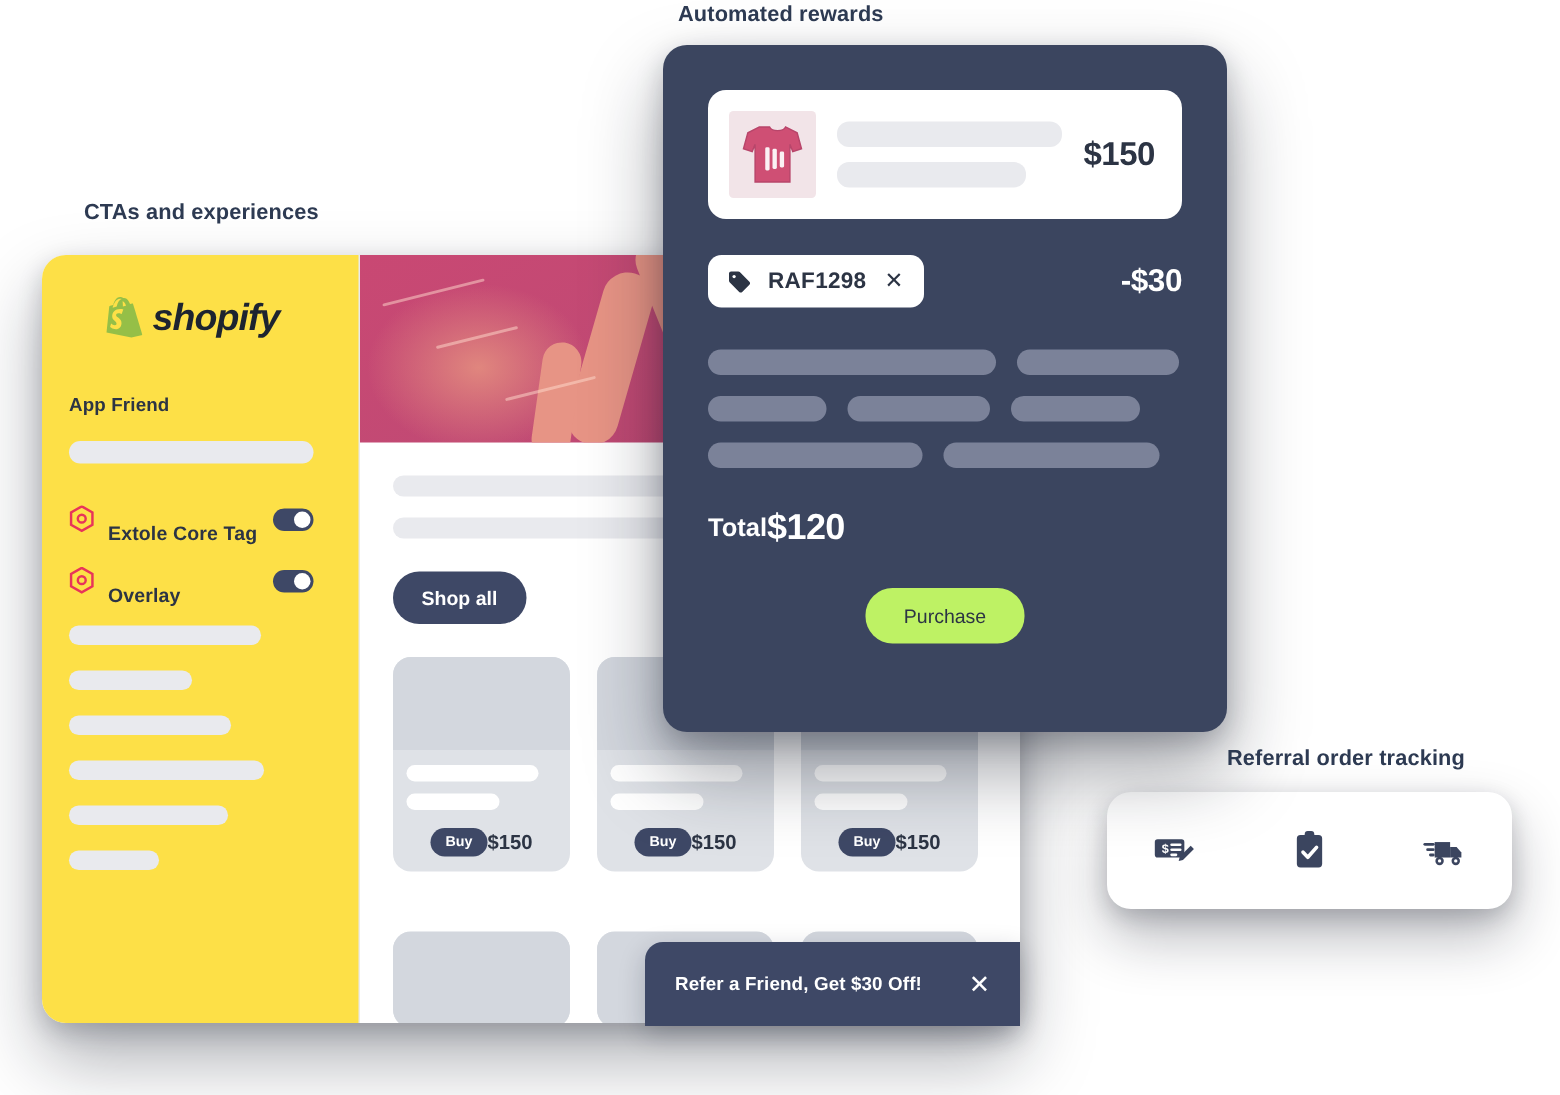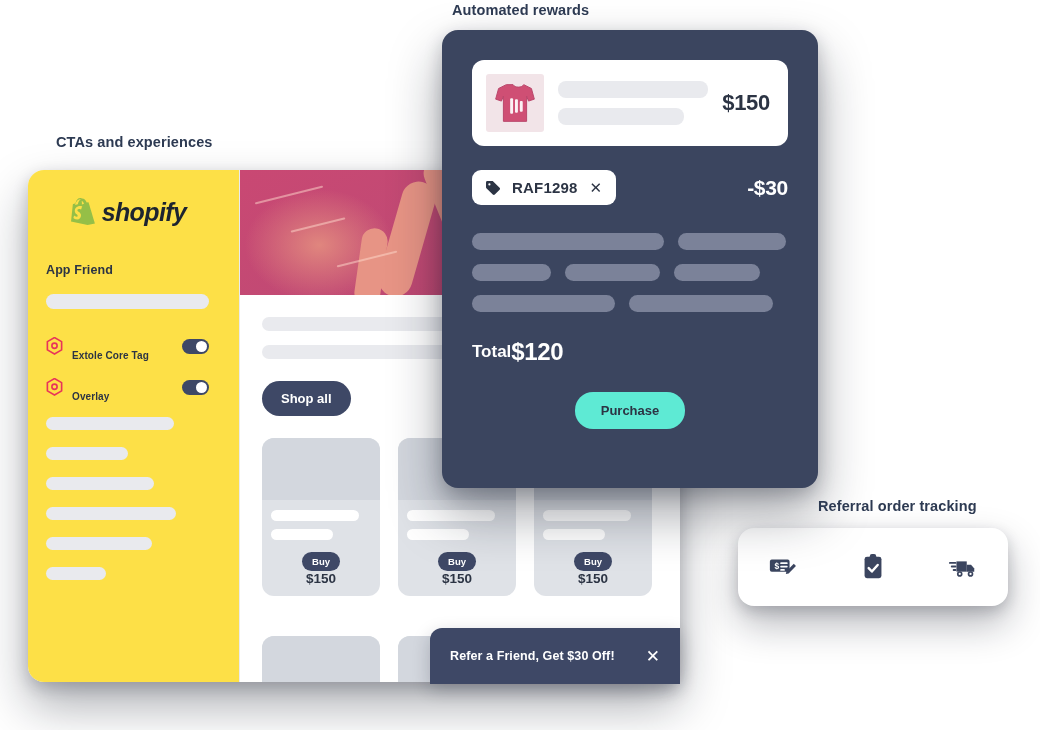--- a/index.html
+++ b/index.html
@@ -60,21 +60,21 @@
     margin-bottom: 17px; letter-spacing: .1px;
   }
   .sk { background: #e9eaee; border-radius: 7px; height: 13px; }
   .sk-search { height: 15px; border-radius: 8px; margin-bottom: 26px; width: 100%; }
 
   .embed-row {
     display: flex; align-items: center; gap: 9px;
     margin-bottom: 19px; height: 22px;
   }
   .embed-label {
-    font-size: 10px; font-weight: 600; color: #2c3444;
+    font-size: 13px; font-weight: 600; color: #2c3444;
     flex: 1; letter-spacing: .1px; margin-top: 18px;
   }
   .extole-ico { width: 17px; height: 18px; flex: 0 0 17px; display: block; }
   .toggle {
     width: 27px; height: 15px; border-radius: 8px;
     background: #3e4866; position: relative; flex: 0 0 27px;
   }
   .toggle::after {
     content: ""; position: absolute; right: 2px; top: 2px;
     width: 11px; height: 11px; border-radius: 50%; background: #fff;
@@ -122,21 +122,21 @@
   .cards { display: flex; gap: 18px; padding: 22px 20px 0 22px; }
   .card {
     width: 118px; background: #dfe2e7;
     border-radius: 12px; overflow: hidden;
     display: flex; flex-direction: column;
   }
   .card-img { height: 62px; background: #d3d7de; width: 100%; }
   .card-body { padding: 10px 9px 10px 9px; }
   .card-sk1 { background: #fff; height: 11px; border-radius: 6px; width: 88%; margin-bottom: 8px; }
   .card-sk2 { background: #fff; height: 11px; border-radius: 6px; width: 62%; margin-bottom: 12px; }
-  .card-foot { display: flex; align-items: center; justify-content: space-between; flex-direction: column; }
+  .card-foot { display: flex; align-items: center; justify-content: center; }
   .buy-pill {
     background: #3e4866; color: #fff;
     font-size: 9.5px; font-weight: 600;
     border: none; border-radius: 10px;
     padding: 4px 10px; cursor: pointer;
   }
   .card-price { font-size: 13.5px; font-weight: 700; color: #2c3444; }
   .cards-row2 { margin-top: 18px; }
   .cards-row2 .card { height: 64px; }
 
@@ -202,22 +202,22 @@
 
   .total-row {
     display: flex; align-items: center; justify-content: flex-start;
     margin-bottom: 26px;
   }
   .total-label { font-size: 17px; font-weight: 700; color: #fff; }
   .total-amount { font-size: 24px; font-weight: 700; color: #fff; letter-spacing: -.4px; }
 
   .purchase-wrap { display: flex; justify-content: center; }
   .purchase-btn {
-    background: #5eead4; color: #2c3444;
-    font-size: 13px; font-weight: 700;
+    background: #bef264; color: #2c3444;
+    font-size: 13px; font-weight: 400;
     border: none; border-radius: 18px;
     padding: 11px 26px; cursor: pointer;
   }
 
   
   .tracking {
     position: absolute; left: 738px; top: 528px;
     width: 270px; height: 78px;
     background: #fff; border-radius: 16px;
     display: flex; align-items: center; justify-content: space-around;

